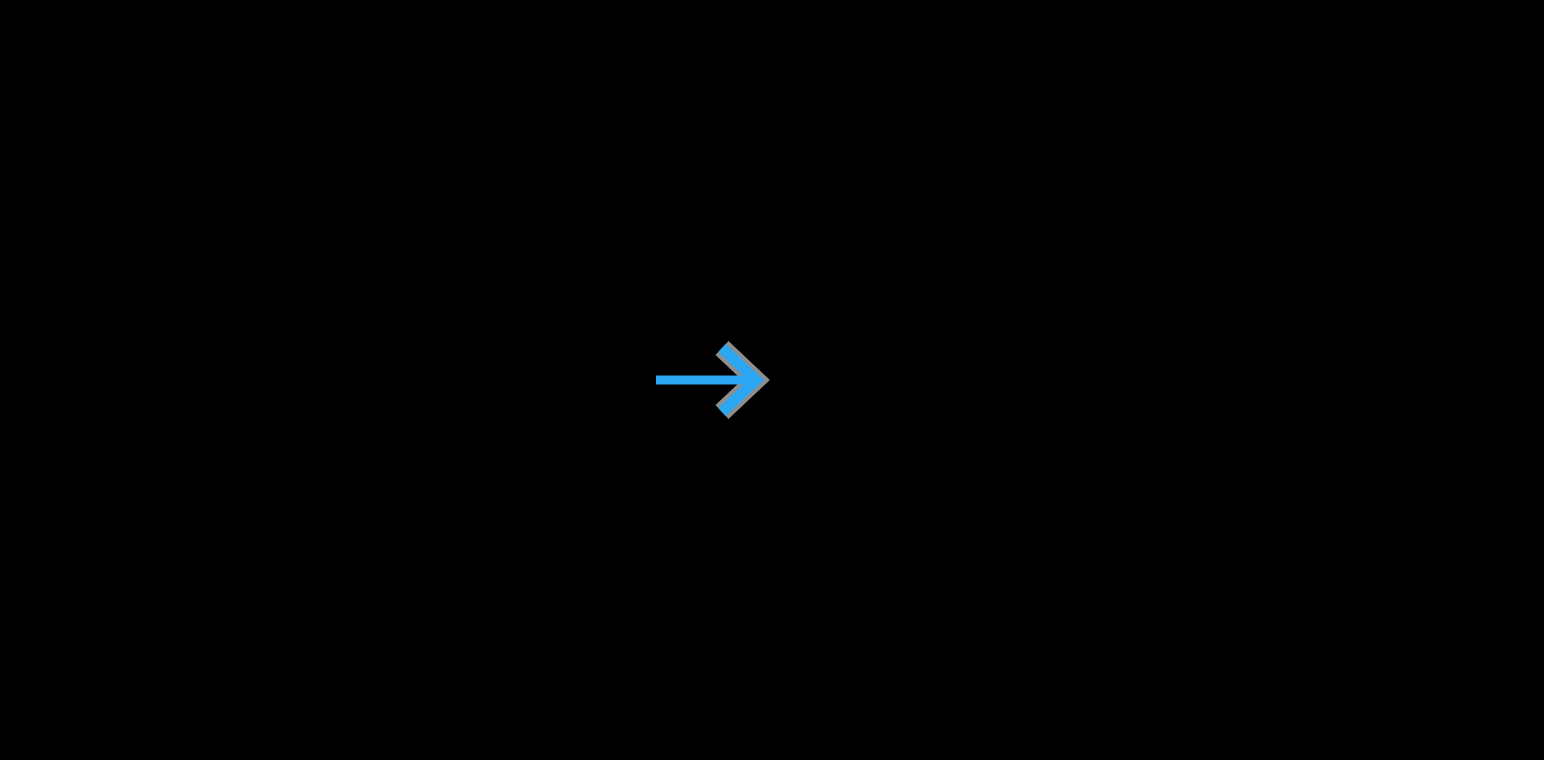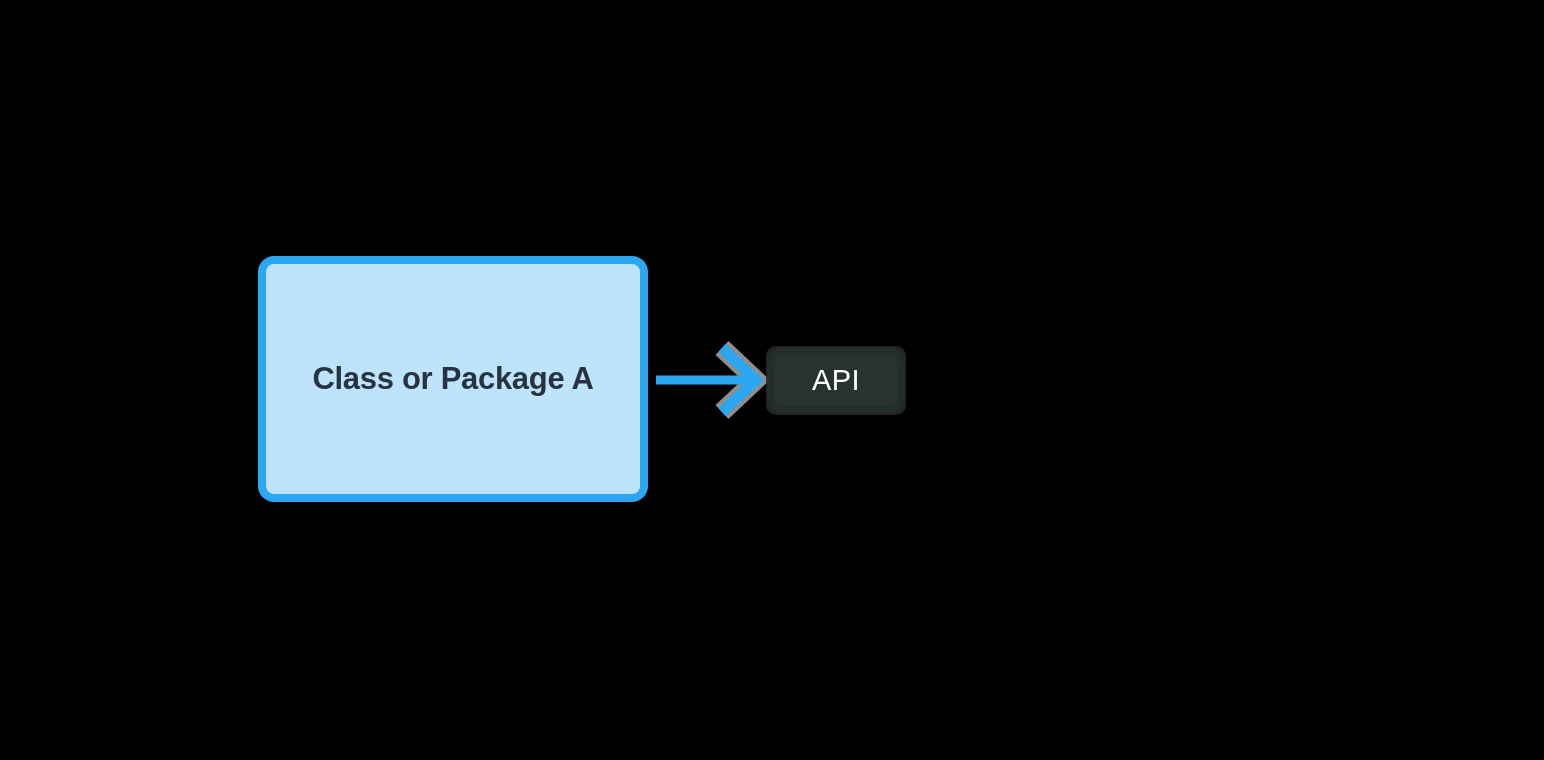--- a/index.html
+++ b/index.html
@@ -98,31 +98,25 @@
     font-weight: normal;
     letter-spacing: 0.5px;
     user-select: none;
   }
 </style>
 </head>
 <body>
 
 <div class="canvas">
 
-  <div class="node-box box-a" style="background-color: rgb(189, 227, 253); border-color: rgb(43, 167, 243);">
-    <span class="node-label" style="color: rgb(39, 51, 65);">Class or Package A</span>
-  </div>
 
   <svg class="arrow-svg" viewBox="0 0 120 84" aria-hidden="true">
 
     <polyline points="72,10 106,42 72,74" fill="none" stroke-width="19" stroke-linecap="butt" stroke-linejoin="miter" stroke="#8E8E8E"></polyline>
 
     <line x1="6" y1="42" x2="98" y2="42" stroke-width="9" stroke-linecap="butt" stroke="#2BA7F3"></line>
 
     <polyline points="72,10 106,42 72,74" fill="none" stroke-width="11" stroke-linecap="butt" stroke-linejoin="miter" stroke="#2BA7F3"></polyline>
   </svg>
 
 
-  <div class="api-badge" style="background-color: rgb(28, 164, 90); border-color: rgb(12, 92, 51);">
-    <span class="api-label" style="color: rgb(255, 255, 255);">API</span>
-  </div>
 
 </div>
 
 </body></html>

